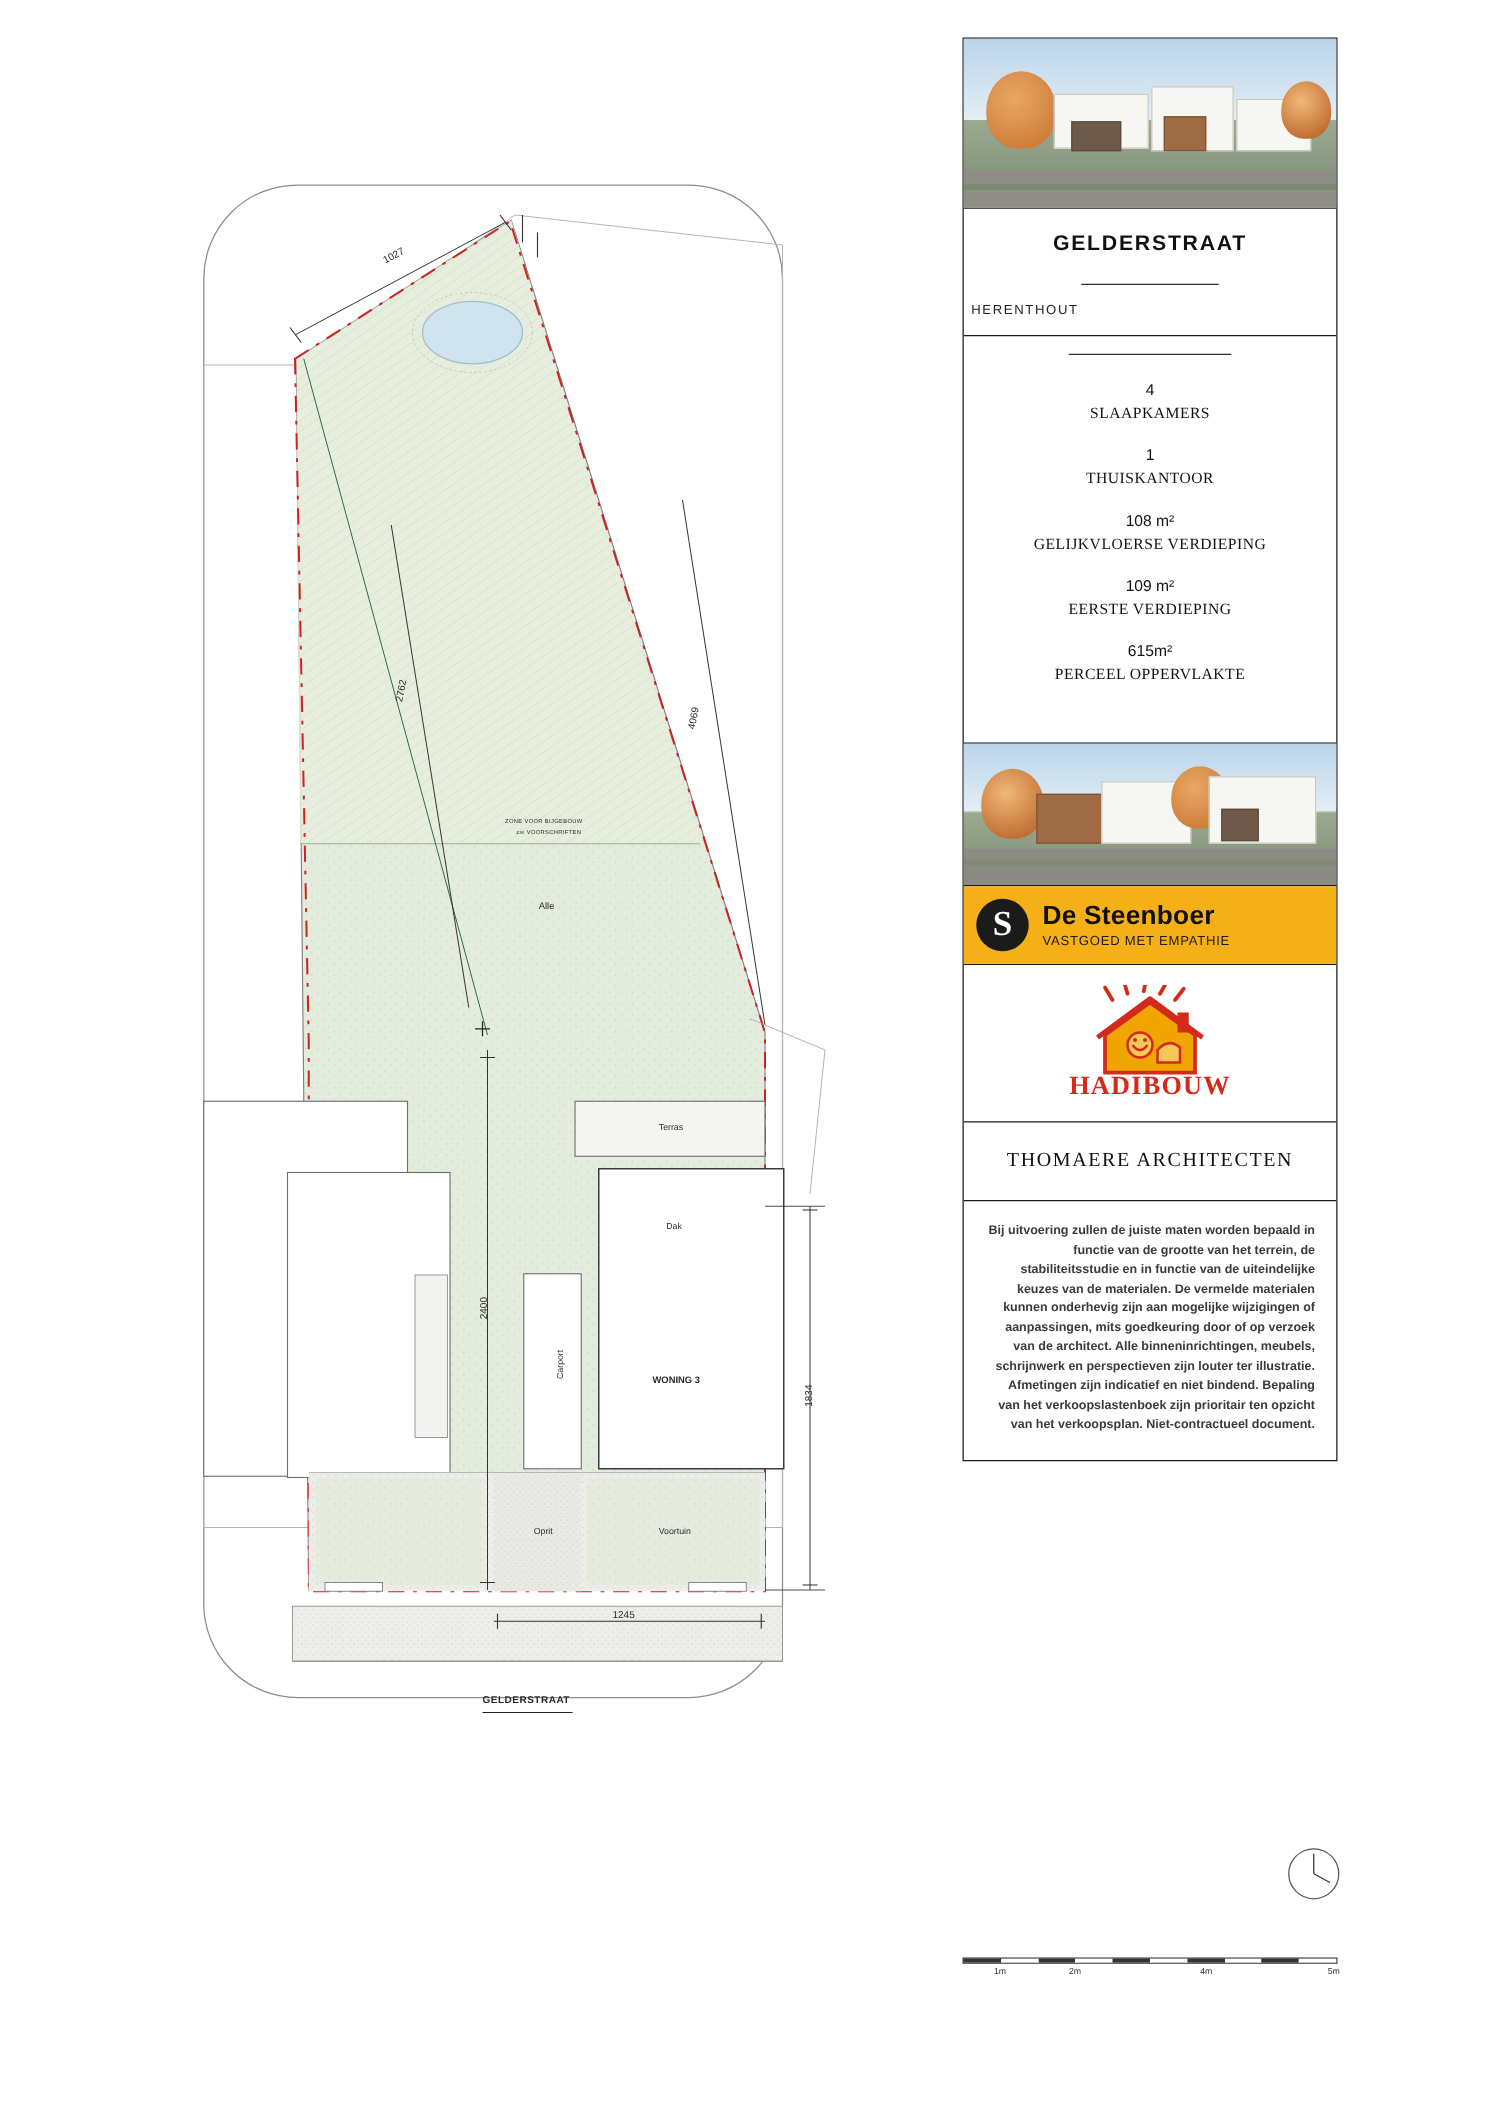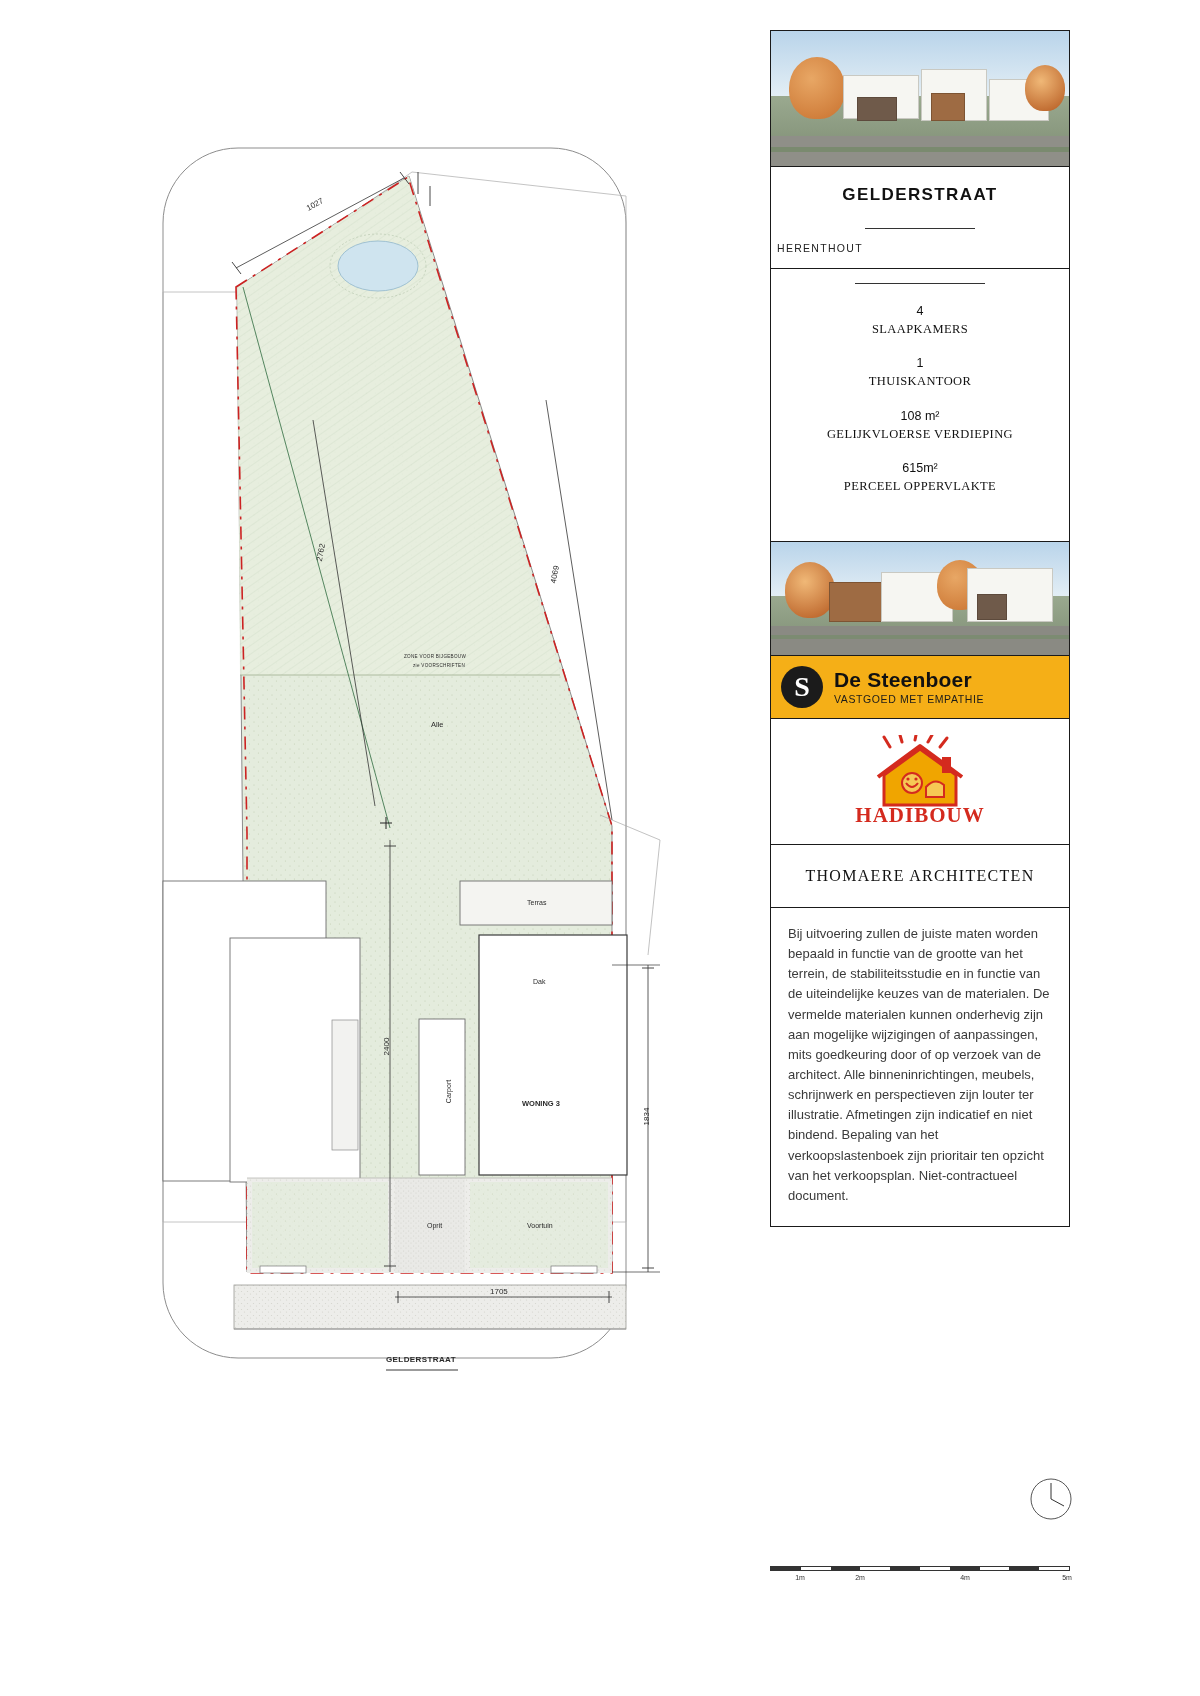--- a/index.html
+++ b/index.html
@@ -97,22 +97,22 @@
   .hadi-word { font-family:"Liberation Serif", serif; font-size:21px; font-weight:bold;
                color:#d42a1e; letter-spacing:1px; margin-top:-4px; }
 
   .archi {
     font-family:"Liberation Serif", serif;
     font-size:16px; letter-spacing:1.3px; color:#111;
     text-align:center; padding:22px 6px;
   }
 
   .disclaimer {
-    font-size:13px; line-height:1.55; color:#3a3a3a;
-    text-align:left; padding:16px 17px 20px;
+    font-size:10px; line-height:1.55; color:#3a3a3a;
+    text-align:right; padding:16px 17px 20px;font-weight:bold;
   }
 
   
   #scalebar { position:absolute; left:770px; top:1566px; width:300px; }
   #scalebar .bar { display:flex; height:5px; border:1px solid #333; }
   #scalebar .bar i { flex:1; display:block; }
   #scalebar .bar i:nth-child(odd){ background:#333; }
   #scalebar .bar i:nth-child(even){ background:#fff; }
   #scalebar .ticks { position:relative; height:12px; margin-top:3px; }
   #scalebar .ticks span { position:absolute; font-size:7px; color:#333; transform:translateX(-50%); }
@@ -213,21 +213,21 @@
   <div class="plan-label" style="left:306px; top:200px; font-size:8px; transform:rotate(-28deg);">1027</div>
 
   <div class="plan-label" style="left:312px; top:548px; font-size:8px; transform:rotate(-79deg);">2762</div>
 
   <div class="plan-label" style="left:546px; top:570px; font-size:8px; transform:rotate(-79deg);">4069</div>
 
   <div class="plan-label" style="left:378px; top:1042px; font-size:8px; transform:rotate(-90deg);">2400</div>
 
   <div class="plan-label" style="left:638px; top:1112px; font-size:8px; transform:rotate(-90deg);">1834</div>
 
-  <div class="plan-label" style="left:490px; top:1287px; font-size:8px;">1705</div>
+  <div class="plan-label" style="left:490px; top:1287px; font-size:8px;">1245</div>
 
   <div class="plan-label" style="left:404px; top:654px; font-size:4.6px; letter-spacing:.3px;">ZONE VOOR BIJGEBOUW</div>
   <div class="plan-label" style="left:413px; top:663px; font-size:4.6px; letter-spacing:.3px;">zie VOORSCHRIFTEN</div>
 
   <div class="plan-label" style="left:431px; top:720px; font-size:7.5px;">Alle</div>
 
   <div class="plan-label" style="left:527px; top:899px; font-size:7px;">Terras</div>
 
   <div class="plan-label" style="left:533px; top:978px; font-size:7px;">Dak</div>
 
@@ -274,20 +274,24 @@
         <div class="v">4</div>
         <div class="k">SLAAPKAMERS</div>
       </div>
       <div class="stat">
         <div class="v">1</div>
         <div class="k">THUISKANTOOR</div>
       </div>
       <div class="stat">
         <div class="v">108 m²</div>
         <div class="k">GELIJKVLOERSE VERDIEPING</div>
+      </div>
+      <div class="stat">
+        <div class="v">109 m²</div>
+        <div class="k">EERSTE VERDIEPING</div>
       </div>
       <div class="stat">
         <div class="v">615m²</div>
         <div class="k">PERCEEL OPPERVLAKTE</div>
       </div>
     </div>
   </div>
 
   <div class="tb-sec">
     <div class="render render2">

